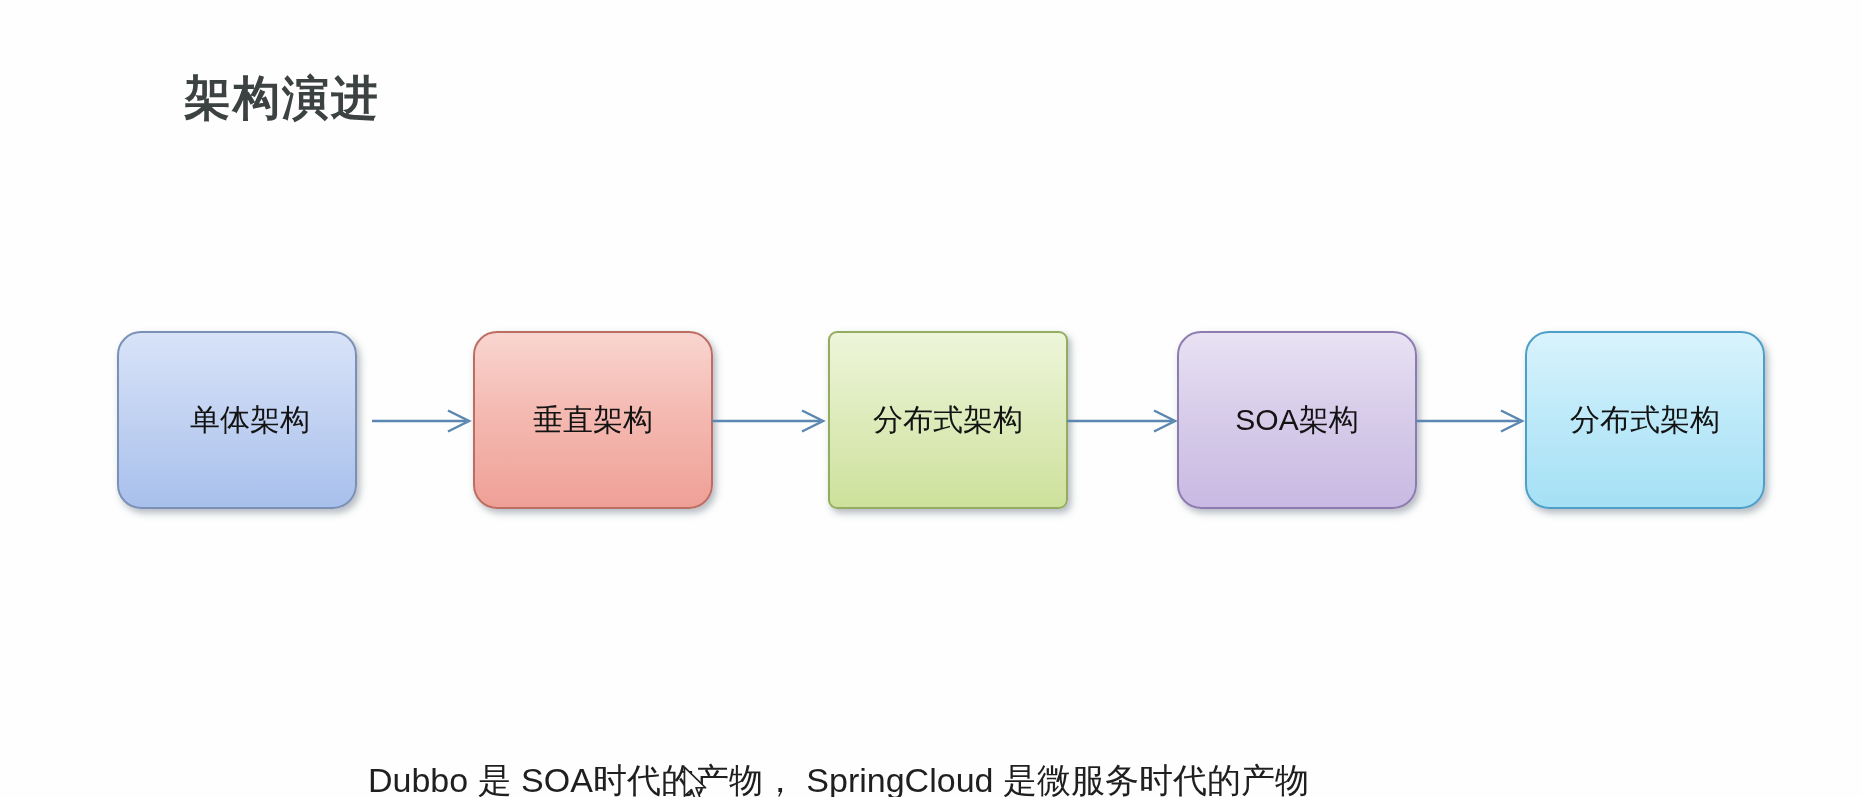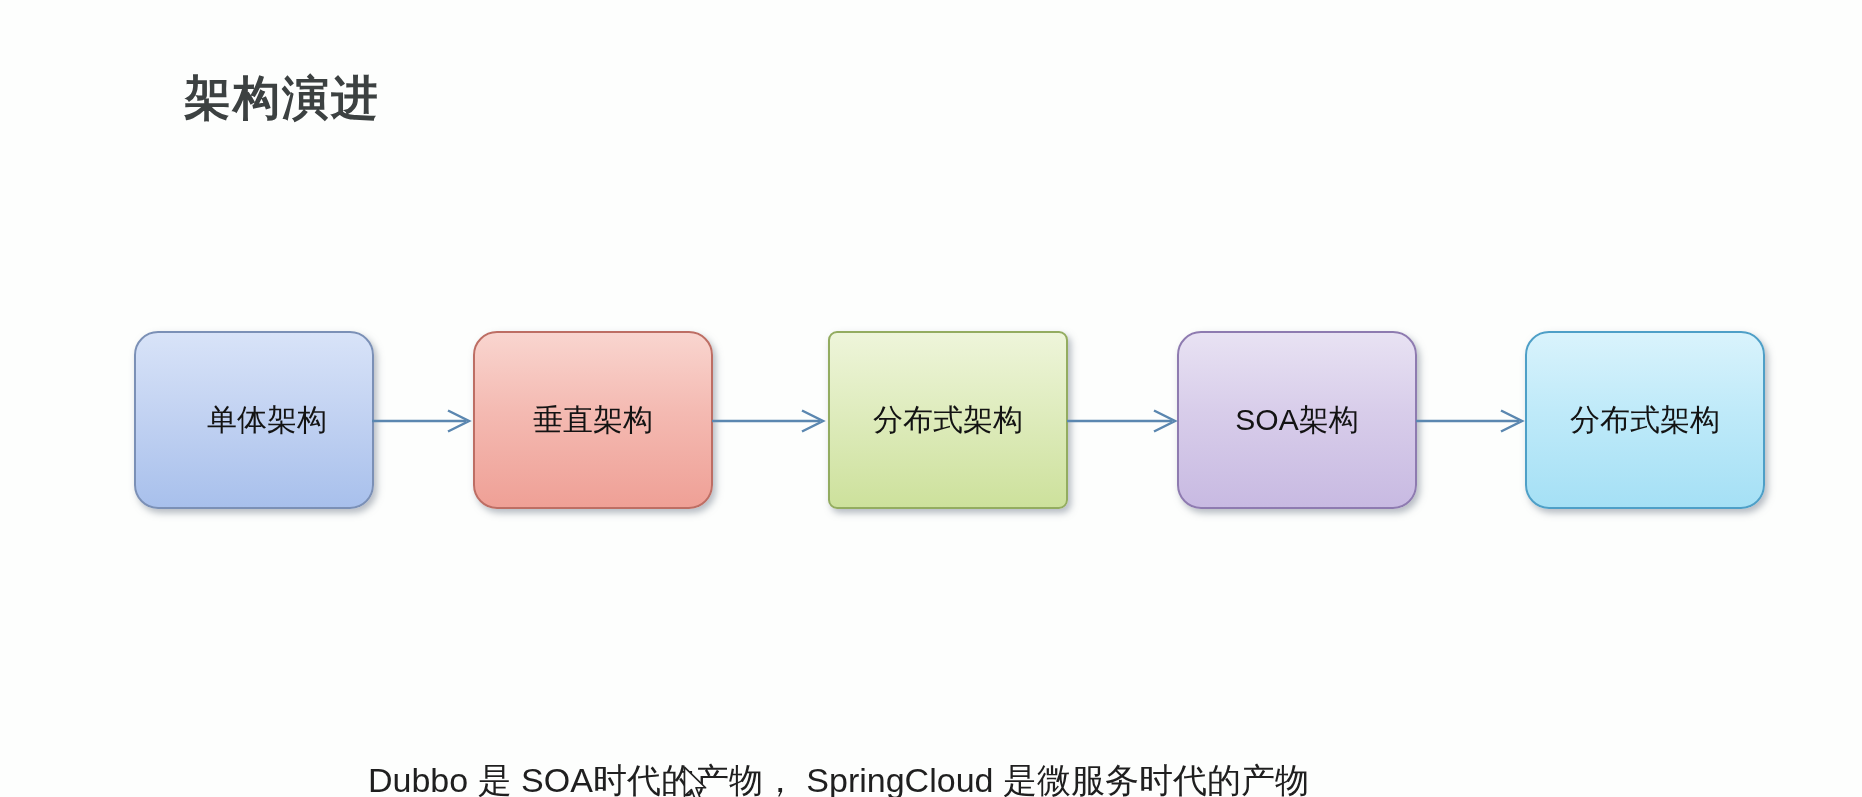--- a/index.html
+++ b/index.html
@@ -35,21 +35,21 @@
     display: flex;
     align-items: center;
     justify-content: center;
     box-shadow: 3px 4px 7px rgba(110,120,135,0.5);
   }
   .flow-box .box-label {
     font-size: 30px;
     color: #131313;
     white-space: nowrap;
   }
-  .box-1 { left: 134px;  background: linear-gradient(to bottom, #d8e3f8 0%, #c3d3f2 45%, #a8c0ec 100%); border-color: #7b90b6; padding-left: 26px; }
+  .box-1 { left: 117px;  background: linear-gradient(to bottom, #d8e3f8 0%, #c3d3f2 45%, #a8c0ec 100%); border-color: #7b90b6; padding-left: 26px; }
   .box-2 { left: 473px;  background: linear-gradient(to bottom, #f9d5cf 0%, #f4bab2 45%, #efa096 100%); border-color: #bd6e64; }
   .box-3 { left: 828px;  background: linear-gradient(to bottom, #eef5da 0%, #dfecbe 45%, #cde19c 100%); border-color: #93ac60; border-radius: 9px; }
   .box-4 { left: 1177px; background: linear-gradient(to bottom, #e8e2f3 0%, #d8cdea 45%, #c8bae2 100%); border-color: #8e7bb0; align-items: center; }
   .box-5 { left: 1525px; background: linear-gradient(to bottom, #d9f3fc 0%, #bfeaf9 45%, #a5e0f5 100%); border-color: #4e9fc7; }
   .arrows-layer {
     position: absolute;
     left: 0;
     top: 0;
     width: 1862px;
     height: 797px;

